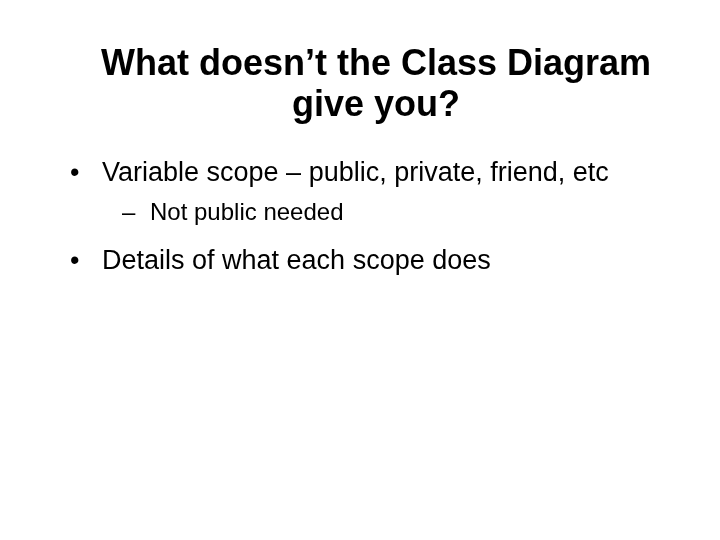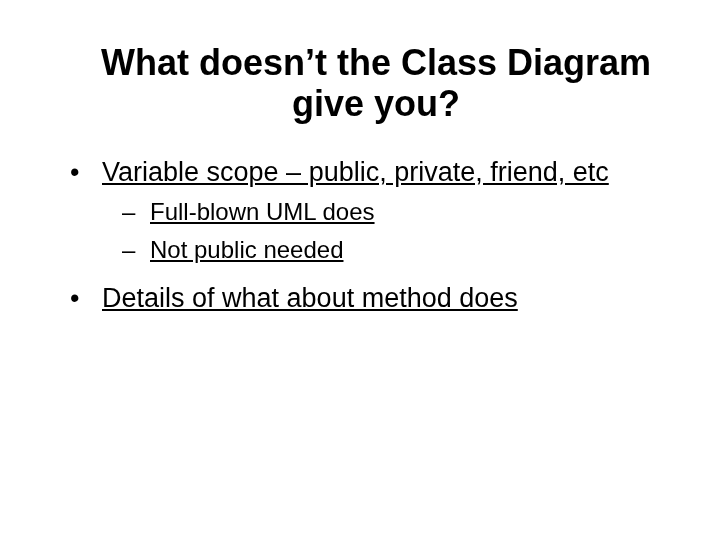--- a/index.html
+++ b/index.html
@@ -15,21 +15,20 @@
       text-align: center;
       font-size: 36px;
       line-height: 1.15;
       margin-bottom: 30px;
       padding: 0 40px;
     }
     .top-list {
       list-style: none;
       font-size: 27px;
       line-height: 1.28;
-      text-decoration: underline;
     }
     .top-list > li {
       position: relative;
       padding-left: 28px;
       margin-bottom: 16px;
     }
     .top-list > li::before {
       content: "•";
       position: absolute;
       left: 4px;
@@ -56,23 +55,20 @@
 </head>
 <body>
 
 <h1 class="title">What doesn’t the Class Diagram give you?</h1>
 
 <ul class="top-list">
   <li>
     <span>Variable scope – public, private, friend, etc</span>
     <ul class="sub-list">
       <li>
-        <span>Full-blown UML does</span>
-      </li>
-      <li>
         <span>Not public needed</span>
       </li>
     </ul>
   </li>
   <li>
-    <span>Details of what about method does</span>
+    <span>Details of what each scope does</span>
   </li>
 </ul>
 
 </body></html>

